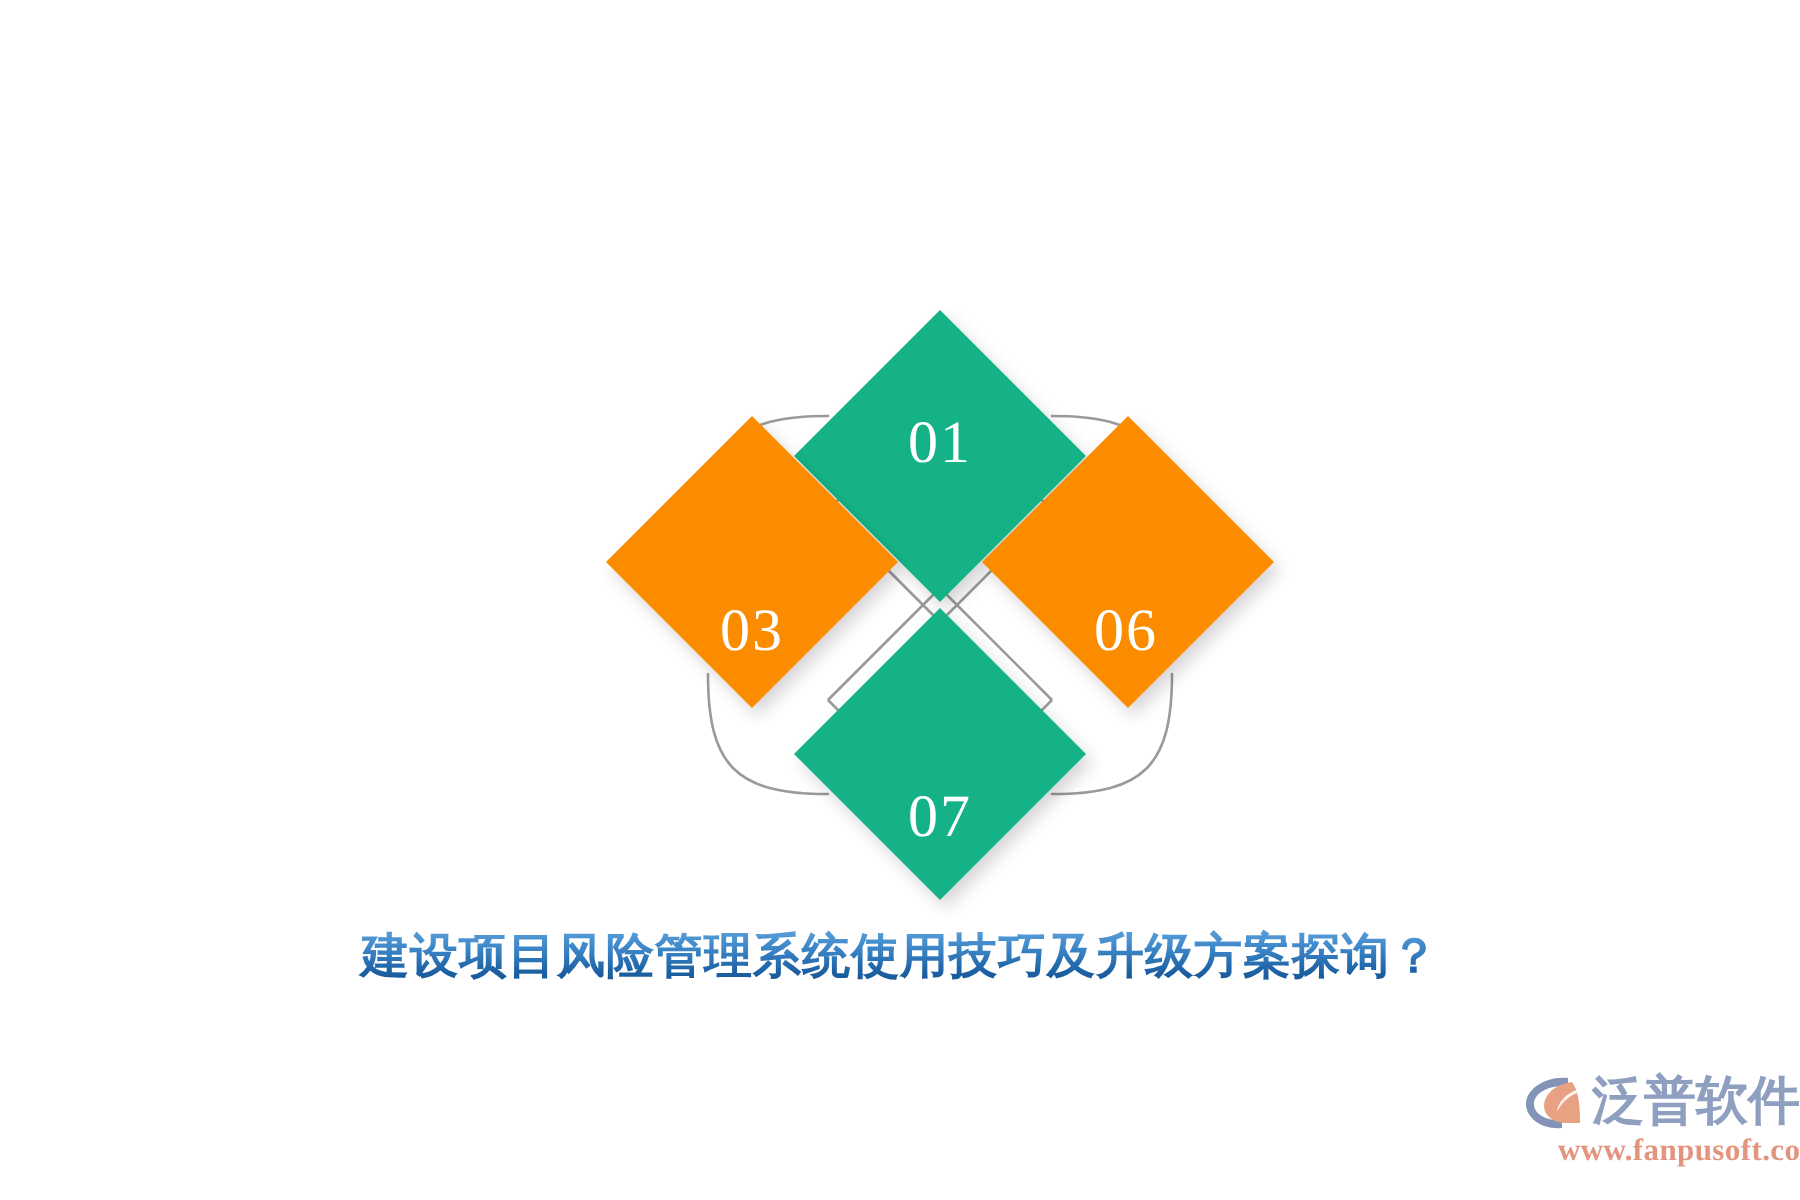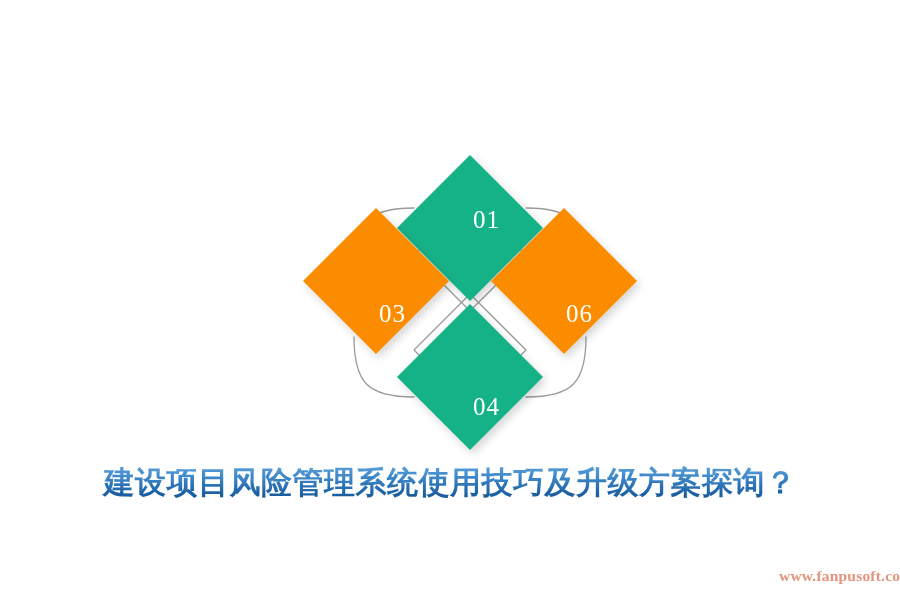--- a/index.html
+++ b/index.html
@@ -35,42 +35,42 @@
     left: 0;
     top: 0;
     width: 380px;
     height: 345px;
     overflow: visible;
   }
   .node-label {
     position: absolute;
     color: #ffffff;
     font-family: "Liberation Serif", serif;
-    font-size: 25px;
+    font-size: 30px;
     letter-spacing: 1px;
     line-height: 1;
-    text-align: right;
+    text-align: center;
     width: 60px;
     user-select: none;
     pointer-events: none;
   }
   .lbl-01 { left: 160px; top: 77px; }
   .lbl-02 { left: 66px;  top: 171px; }
   .lbl-03 { left: 253px; top: 171px; }
   .lbl-04 { left: 160px; top: 264px; }
 
   
   .title {
     position: absolute;
     left: 0;
     top: 462px;
     width: 900px;
     text-align: center;
     font-family: "DejaVu Serif", "Liberation Serif", serif;
-    font-size: 31px;
+    font-size: 24px;
     font-weight: 700;
     letter-spacing: 0.5px;
     white-space: nowrap;
     background-image: linear-gradient(to bottom, #63A7DE 0%, #3C86C8 38%, #1E63A6 72%, #12518E 100%);
     -webkit-background-clip: text;
     background-clip: text;
     color: transparent;
     -webkit-text-fill-color: transparent;
   }
 
@@ -165,22 +165,30 @@
       <polygon points="96,78 169,151 96,224 23,151" fill="#FB8C00" filter="url(#dShadow)"></polygon>
 
       <polygon points="284,78 357,151 284,224 211,151" fill="#FB8C00" filter="url(#dShadow)"></polygon>
 
       <polygon points="190,174 263,247 190,320 117,247" fill="#17B287" filter="url(#dShadow)"></polygon>
     </svg>
 
     <div class="node-label lbl-01">01</div>
     <div class="node-label lbl-02">03</div>
     <div class="node-label lbl-03">06</div>
-    <div class="node-label lbl-04">04</div>
+    <div class="node-label lbl-04">07</div>
   </div>
 
   <div class="title">建设项目风险管理系统使用技巧及升级方案探询？</div>
 
   <div class="logo">
+    <div class="logo-row">
+      <svg class="logo-mark" viewBox="0 0 32 30">
+        <path d="M22 3 C10 2, 1 9, 1 16 C1 23, 9 29, 19 28 L19 24 C11 24.5, 5 21, 5 16 C5 10.5, 12 6.5, 22 7 Z" fill="#8494B8"></path>
+        <path d="M24 5 C16 6, 10 11, 10 17 C10 21.5, 14 25, 20 25.5 L28 25.5 C28 15, 27 9, 24 5 Z" fill="#E8A183"></path>
+        <path d="M26 9 C21 11, 17 15, 16.5 20 C19 15, 23 11.5, 28 10 Z" fill="#FFFFFF" opacity="0.85"></path>
+      </svg>
+      <span class="logo-name">泛普软件</span>
+    </div>
     <div class="logo-url">www.fanpusoft.com</div>
   </div>
 
 </div>
 
 </body></html>

